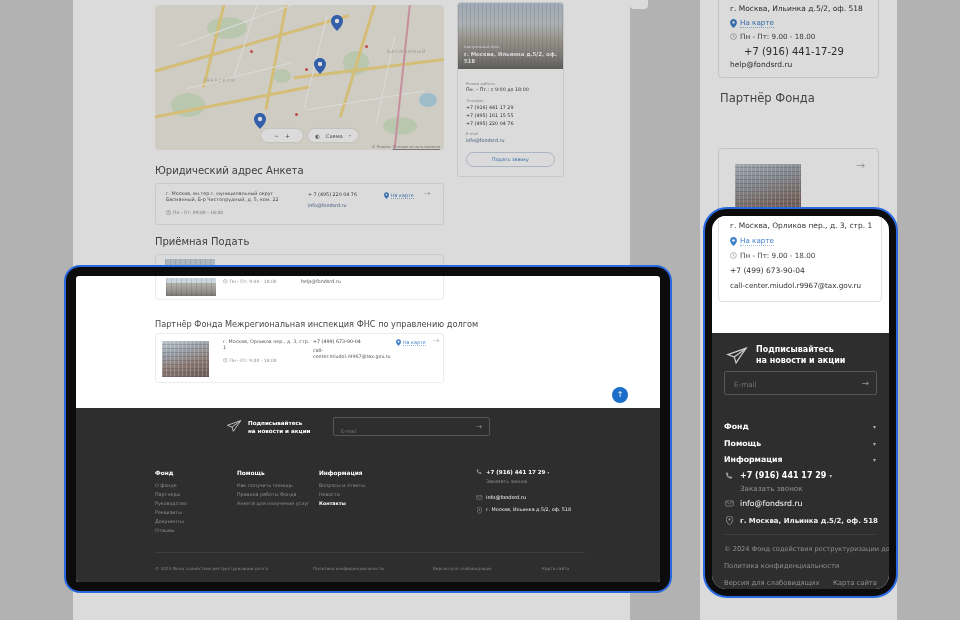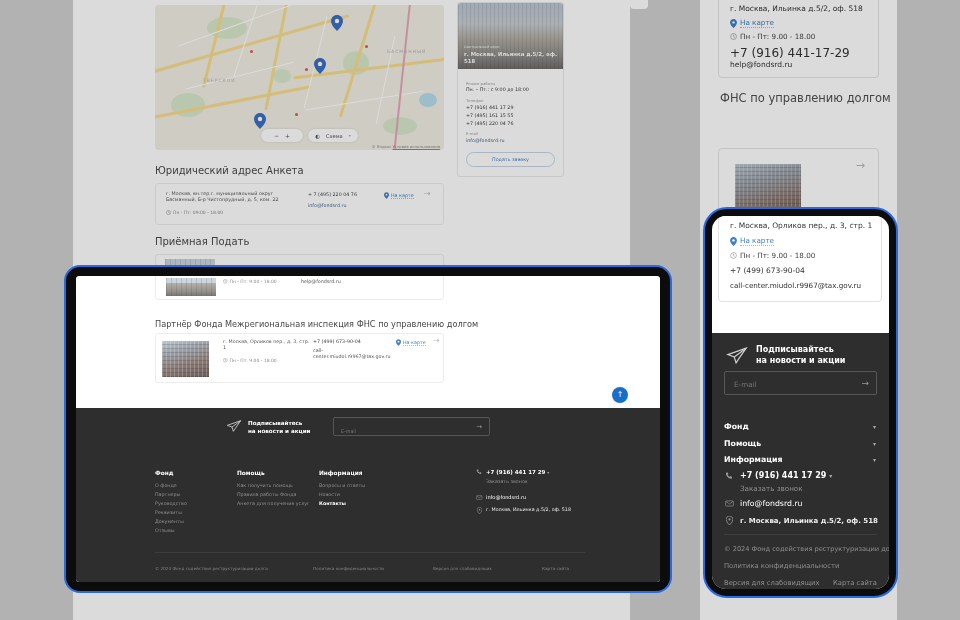--- a/index.html
+++ b/index.html
@@ -182,25 +182,25 @@
             </svg>
           <span class="blue onmap" style="font-size:7.2px;">На карте</span>
         </div>
         <div class="a" style="left:11px;top:67px;display:flex;align-items:center;gap:3px;">
           <svg width="7" height="7" viewBox="0 0 12 12">
               <circle cx="6" cy="6" r="5" fill="none" stroke="#9a9a9a" stroke-width="1.2"></circle>
               <path d="M6 3v3.2l2.2 1.3" fill="none" stroke="#9a9a9a" stroke-width="1.2"></path>
             </svg>
           <span class="nw" style="font-size:7.2px;color:#444;">Пн - Пт: 9.00 - 18.00</span>
         </div>
-        <div class="a nw" style="left:11px;top:81px;font-size:12px;color:#333;">+7 (916) 441-17-29</div>
+        <div class="a nw" style="left:25px;top:81px;font-size:10px;color:#333;">+7 (916) 441-17-29</div>
         <div class="a nw" style="left:11px;top:95px;font-size:7.5px;color:#333;">help@fondsrd.ru</div>
       </div>
       <div class="a" style="left:20px;top:92px;font-size:11.5px;line-height:13.5px;color:#4f4f4f;">
-        <div>ФНС по управлению долгом</div>
+        <div>Партнёр Фонда</div>
       </div>
       <div class="card" style="left:18px;top:148px;width:161px;height:170px;border-color:#e4e4e4;border-radius:4px;">
         <div class="a arrow" style="right:13px;top:10px;font-size:11px;">→</div>
         <div class="a bld2" style="left:16px;top:15px;width:66px;height:60px;"></div>
       </div>
     </div>
   </div>
 
   <div class="dim"></div>
 

